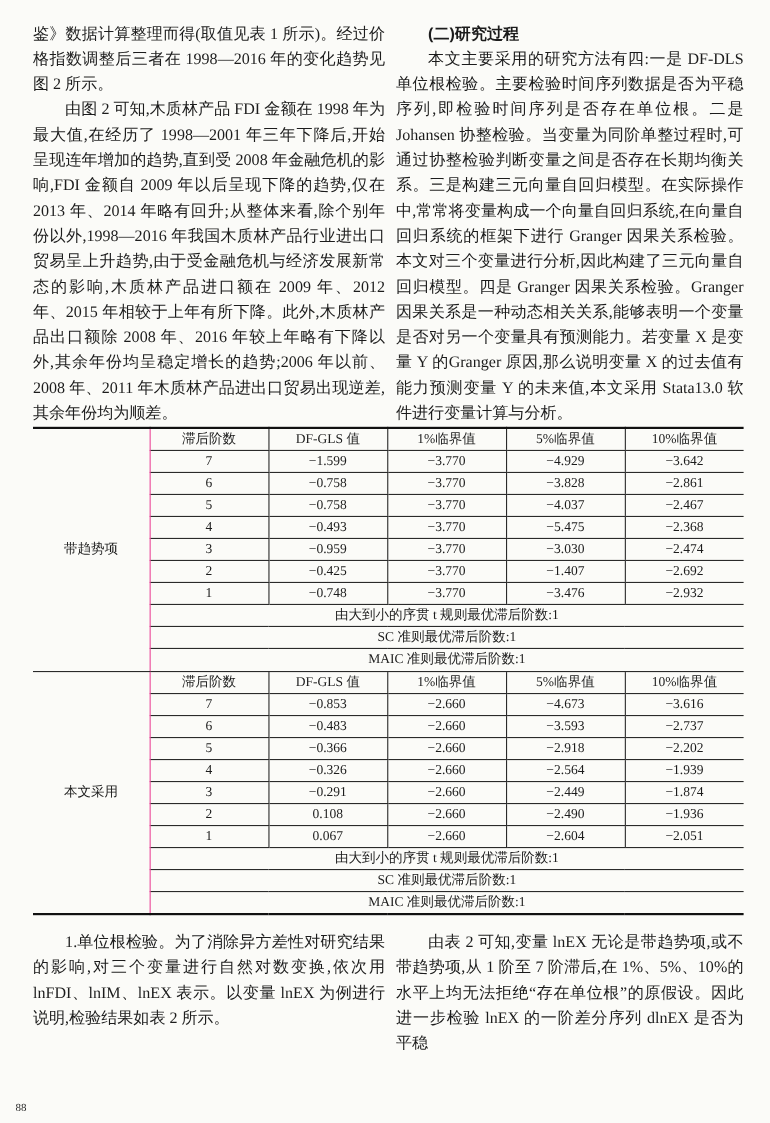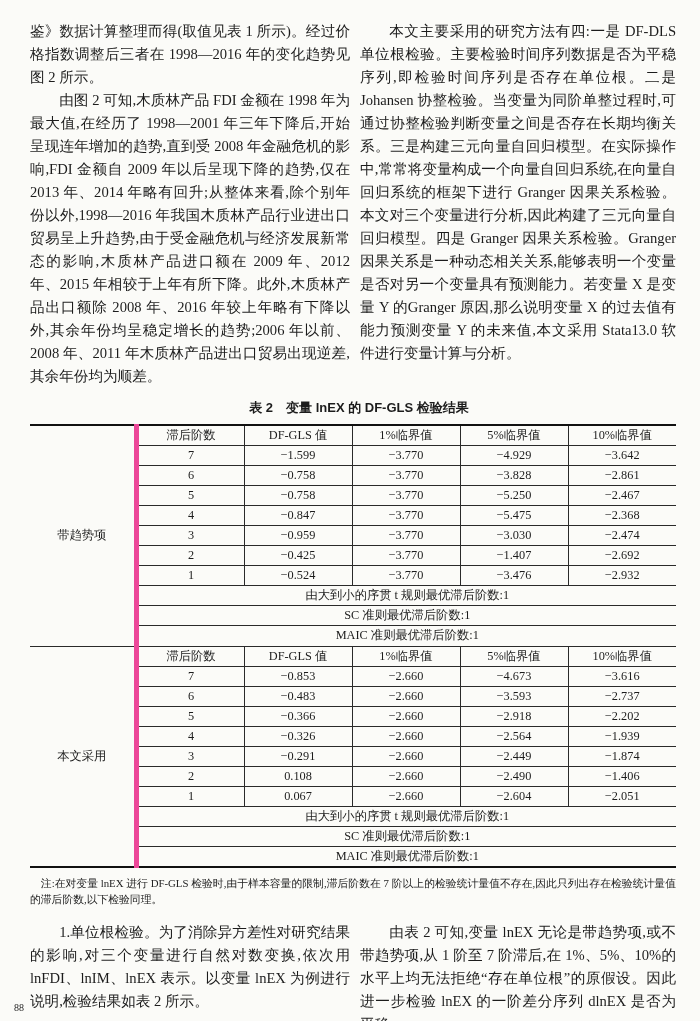--- a/index.html
+++ b/index.html
@@ -45,21 +45,21 @@
     font-size: 12.3px;
   }
   table.dfgls td {
     height: 20.1px;
     padding: 0 2px;
     text-align: center;
     vertical-align: middle;
     border-bottom: 1px solid #2a2a2a;
   }
   table.dfgls td.label-cell {
-    border-right: 5px solid #ec4899;
+    border-right: 1px solid #ec4899;
     border-bottom: 1px solid #2a2a2a;
   }
   table.dfgls tr.last-section td.label-cell { border-bottom: none; }
   table.dfgls td.vline { border-left: 1px solid #2a2a2a; }
   table.dfgls tr:last-child td { border-bottom: none; }
   .note {
     margin-top: 8px;
     width: 646px;
     font-size: 10.8px;
     line-height: 15.5px;
@@ -79,25 +79,25 @@
 <body>
 
 <div class="page">
 
   <div class="columns">
     <div class="col-left">
       <p class="noindent">鉴》数据计算整理而得(取值见表 1 所示)。经过价格指数调整后三者在 1998—2016 年的变化趋势见图 2 所示。</p>
       <p>由图 2 可知,木质林产品 FDI 金额在 1998 年为最大值,在经历了 1998—2001 年三年下降后,开始呈现连年增加的趋势,直到受 2008 年金融危机的影响,FDI 金额自 2009 年以后呈现下降的趋势,仅在 2013 年、2014 年略有回升;从整体来看,除个别年份以外,1998—2016 年我国木质林产品行业进出口贸易呈上升趋势,由于受金融危机与经济发展新常态的影响,木质林产品进口额在 2009 年、2012 年、2015 年相较于上年有所下降。此外,木质林产品出口额除 2008 年、2016 年较上年略有下降以外,其余年份均呈稳定增长的趋势;2006 年以前、2008 年、2011 年木质林产品进出口贸易出现逆差,其余年份均为顺差。</p>
     </div>
     <div class="col-right">
+      <p class="heading">(二)研究过程</p>
       <p>本文主要采用的研究方法有四:一是 DF-DLS 单位根检验。主要检验时间序列数据是否为平稳序列,即检验时间序列是否存在单位根。二是 Johansen 协整检验。当变量为同阶单整过程时,可通过协整检验判断变量之间是否存在长期均衡关系。三是构建三元向量自回归模型。在实际操作中,常常将变量构成一个向量自回归系统,在向量自回归系统的框架下进行 Granger 因果关系检验。本文对三个变量进行分析,因此构建了三元向量自回归模型。四是 Granger 因果关系检验。Granger 因果关系是一种动态相关关系,能够表明一个变量是否对另一个变量具有预测能力。若变量 X 是变量 Y 的Granger 原因,那么说明变量 X 的过去值有能力预测变量 Y 的未来值,本文采用 Stata13.0 软件进行变量计算与分析。</p>
     </div>
   </div>
 
-  <div class="table-title">表 2　变量 lnEX 的 DF-GLS 检验结果</div>
 
   <table class="dfgls">
     <colgroup>
       <col style="width:106px">
       <col style="width:108px">
       <col style="width:108px">
       <col style="width:108px">
       <col style="width:108px">
       <col style="width:108px">
     </colgroup>
@@ -121,47 +121,47 @@
           <td>6</td>
           <td class="vline">−0.758</td>
           <td class="vline">−3.770</td>
           <td class="vline">−3.828</td>
           <td class="vline">−2.861</td>
         </tr>
         <tr>
           <td>5</td>
           <td class="vline">−0.758</td>
           <td class="vline">−3.770</td>
-          <td class="vline">−5.250</td>
+          <td class="vline">−4.037</td>
           <td class="vline">−2.467</td>
         </tr>
         <tr>
           <td>4</td>
-          <td class="vline">−0.847</td>
+          <td class="vline">−0.493</td>
           <td class="vline">−3.770</td>
           <td class="vline">−5.475</td>
           <td class="vline">−2.368</td>
         </tr>
         <tr>
           <td>3</td>
           <td class="vline">−0.959</td>
           <td class="vline">−3.770</td>
           <td class="vline">−3.030</td>
           <td class="vline">−2.474</td>
         </tr>
         <tr>
           <td>2</td>
           <td class="vline">−0.425</td>
           <td class="vline">−3.770</td>
           <td class="vline">−1.407</td>
           <td class="vline">−2.692</td>
         </tr>
         <tr>
           <td>1</td>
-          <td class="vline">−0.524</td>
+          <td class="vline">−0.748</td>
           <td class="vline">−3.770</td>
           <td class="vline">−3.476</td>
           <td class="vline">−2.932</td>
         </tr>
         <tr>
           <td colspan="5">由大到小的序贯 t 规则最优滞后阶数:1</td>
         </tr>
         <tr>
           <td colspan="5">SC 准则最优滞后阶数:1</td>
         </tr>
@@ -209,42 +209,41 @@
           <td class="vline">−0.291</td>
           <td class="vline">−2.660</td>
           <td class="vline">−2.449</td>
           <td class="vline">−1.874</td>
         </tr>
         <tr>
           <td>2</td>
           <td class="vline">0.108</td>
           <td class="vline">−2.660</td>
           <td class="vline">−2.490</td>
-          <td class="vline">−1.406</td>
+          <td class="vline">−1.936</td>
         </tr>
         <tr>
           <td>1</td>
           <td class="vline">0.067</td>
           <td class="vline">−2.660</td>
           <td class="vline">−2.604</td>
           <td class="vline">−2.051</td>
         </tr>
         <tr>
           <td colspan="5">由大到小的序贯 t 规则最优滞后阶数:1</td>
         </tr>
         <tr>
           <td colspan="5">SC 准则最优滞后阶数:1</td>
         </tr>
         <tr>
           <td colspan="5">MAIC 准则最优滞后阶数:1</td>
         </tr>
       </tbody>
   </table>
 
-  <div class="note">注:在对变量 lnEX 进行 DF-GLS 检验时,由于样本容量的限制,滞后阶数在 7 阶以上的检验统计量值不存在,因此只列出存在检验统计量值的滞后阶数,以下检验同理。</div>
 
   <div class="columns bottom">
     <div class="col-left">
       <p>1.单位根检验。为了消除异方差性对研究结果的影响,对三个变量进行自然对数变换,依次用 lnFDI、lnIM、lnEX 表示。以变量 lnEX 为例进行说明,检验结果如表 2 所示。</p>
     </div>
     <div class="col-right">
       <p>由表 2 可知,变量 lnEX 无论是带趋势项,或不带趋势项,从 1 阶至 7 阶滞后,在 1%、5%、10%的水平上均无法拒绝“存在单位根”的原假设。因此进一步检验 lnEX 的一阶差分序列 dlnEX 是否为平稳</p>
     </div>
   </div>
 

